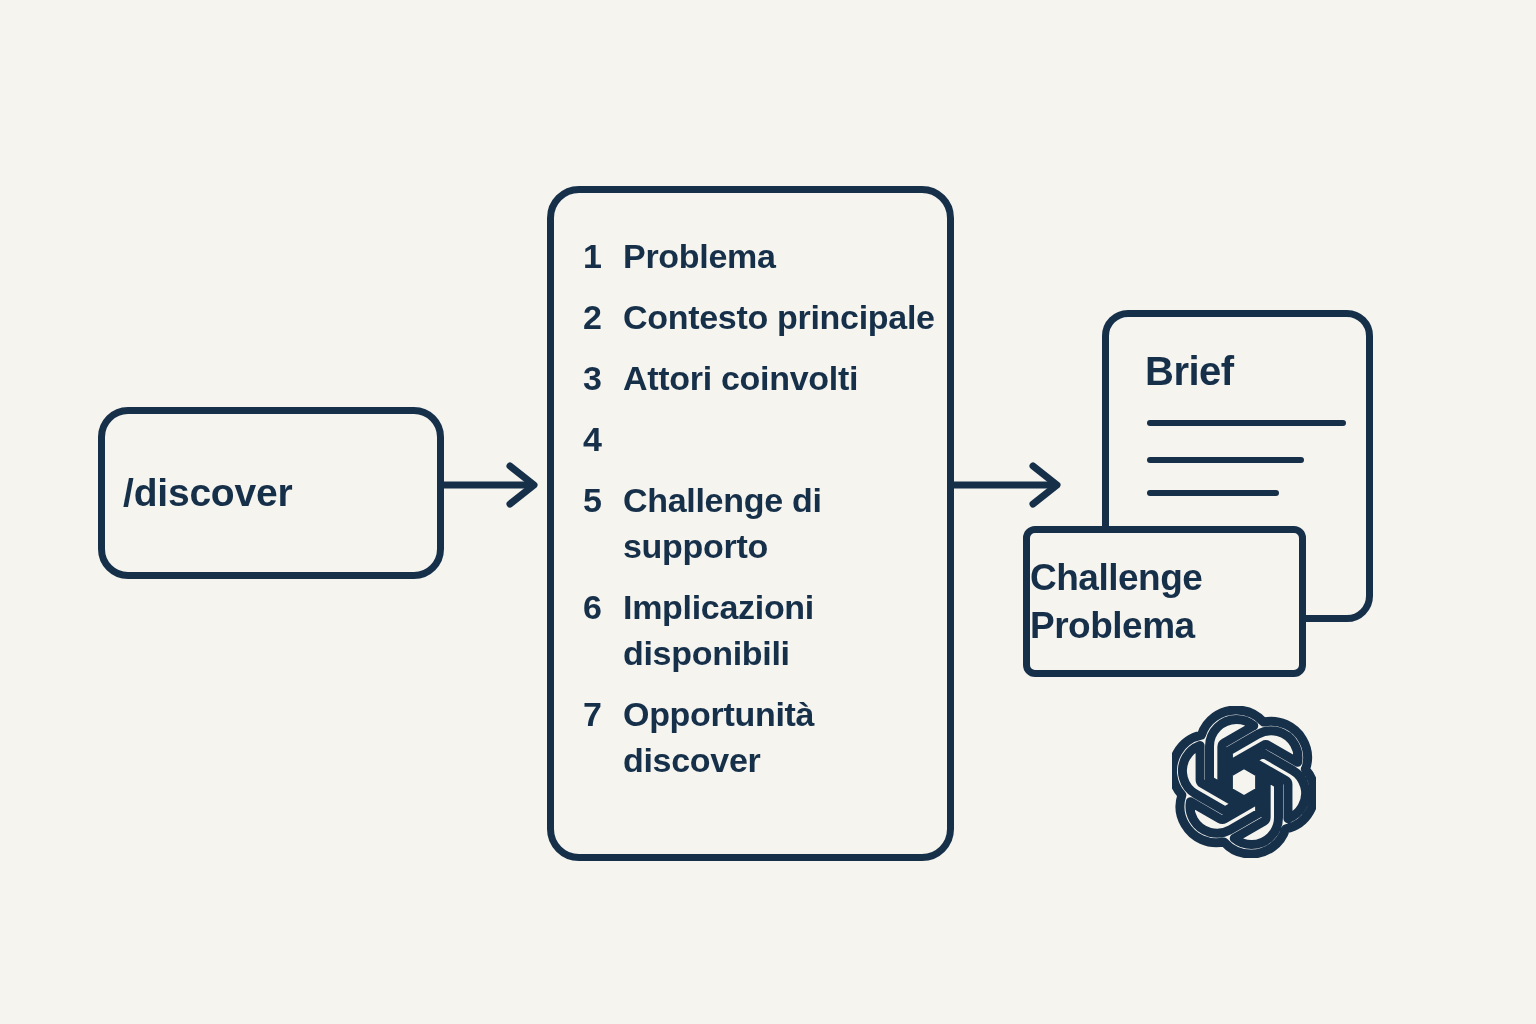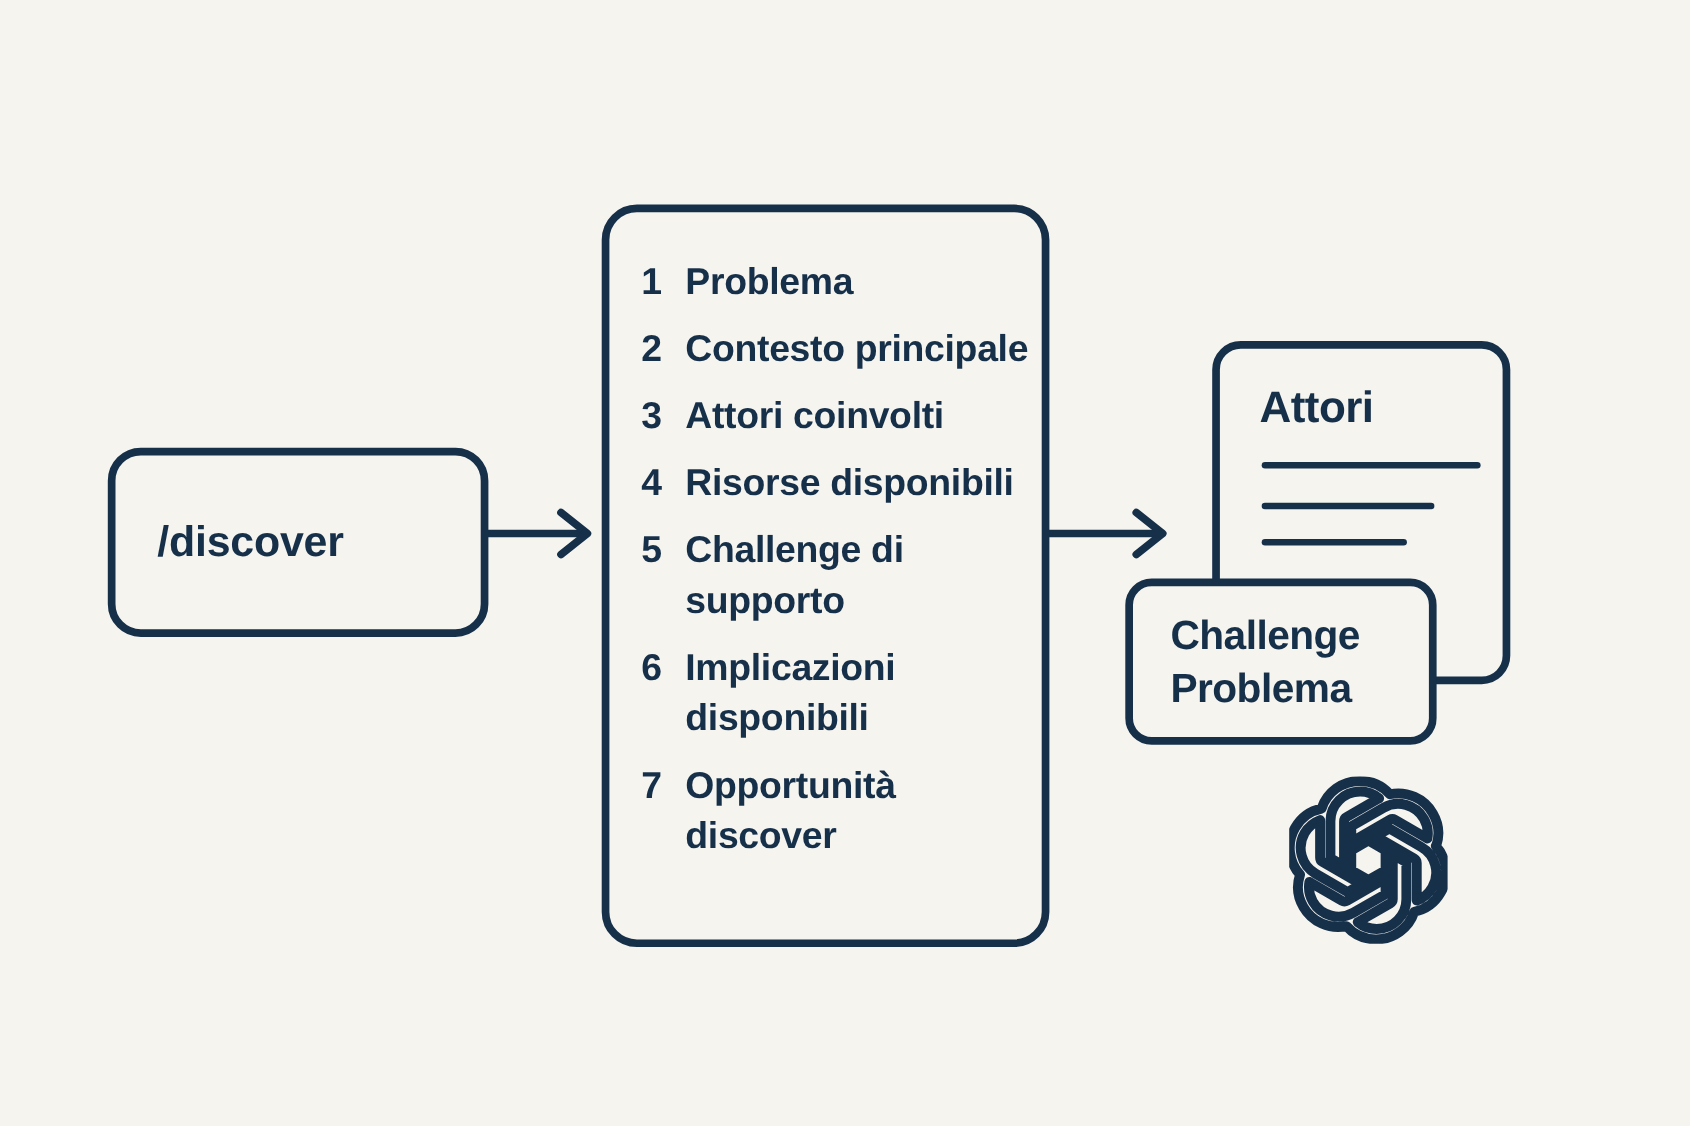--- a/index.html
+++ b/index.html
@@ -28,21 +28,21 @@
 
   
   #discover-box {
     left: 98px;
     top: 407px;
     width: 346px;
     height: 172px;
     display: flex;
     flex-direction: column;
     justify-content: center;
-    padding-left: 38px;
+    padding-left: 18px;
     z-index: 3;
     gap: 24px;
   }
   #discover-box .line {
     font-size: 39px;
     font-weight: 700;
     line-height: 56px;
     letter-spacing: -0.2px;
     white-space: nowrap;
   }
@@ -111,26 +111,25 @@
   #brief-rule-0 { top: 103px; width: 199px; }
   #brief-rule-1 { top: 140px; width: 157px; }
   #brief-rule-2 { top: 173px; width: 132px; }
 
   
   #challenge-card {
     left: 1023px;
     top: 526px;
     width: 283px;
     height: 151px;
-    border-radius: 24px;
+    border-radius: 12px;
     z-index: 4;
     display: flex;
     flex-direction: column;
     justify-content: center;
-    padding-left: 34px;
   }
   #challenge-card .line {
     font-size: 37px;
     font-weight: 700;
     line-height: 48px;
     letter-spacing: -0.5px;
     white-space: nowrap;
   }
 
   
@@ -176,21 +175,20 @@
         <div class="step-label">Contesto principale</div>
       </div>
 
       <div class="step">
         <div class="step-num">3</div>
         <div class="step-label">Attori coinvolti</div>
       </div>
 
       <div class="step">
         <div class="step-num">4</div>
-        <div class="step-label">Risorse disponibili</div>
       </div>
 
       <div class="step">
         <div class="step-num">5</div>
         <div class="step-label">Challenge di supporto</div>
       </div>
 
       <div class="step">
         <div class="step-num">6</div>
         <div class="step-label">Implicazioni disponibili</div>
@@ -203,21 +201,21 @@
 
     </div>
   </div>
 
   <svg class="arrow" style="left:948px; top:455px; width:135px; height:60px;" viewBox="0 0 135 60">
     <path d="M 4 30 L 107 30" stroke="#17304a" stroke-width="7" fill="none" stroke-linecap="round"></path>
     <path d="M 85 11 L 109 30 L 85 49" stroke="#17304a" stroke-width="7" fill="none" stroke-linecap="round" stroke-linejoin="round"></path>
   </svg>
 
   <div class="card" id="brief-card">
-    <div id="brief-title">Attori</div>
+    <div id="brief-title">Brief</div>
     <div class="brief-rule" id="brief-rule-0" style="width: 199px;"></div>
     <div class="brief-rule" id="brief-rule-1" style="width: 157px;"></div>
     <div class="brief-rule" id="brief-rule-2" style="width: 132px;"></div>
   </div>
 
   <div class="card" id="challenge-card">
     <div class="line">Challenge</div>
     <div class="line">Problema</div>
   </div>
 

